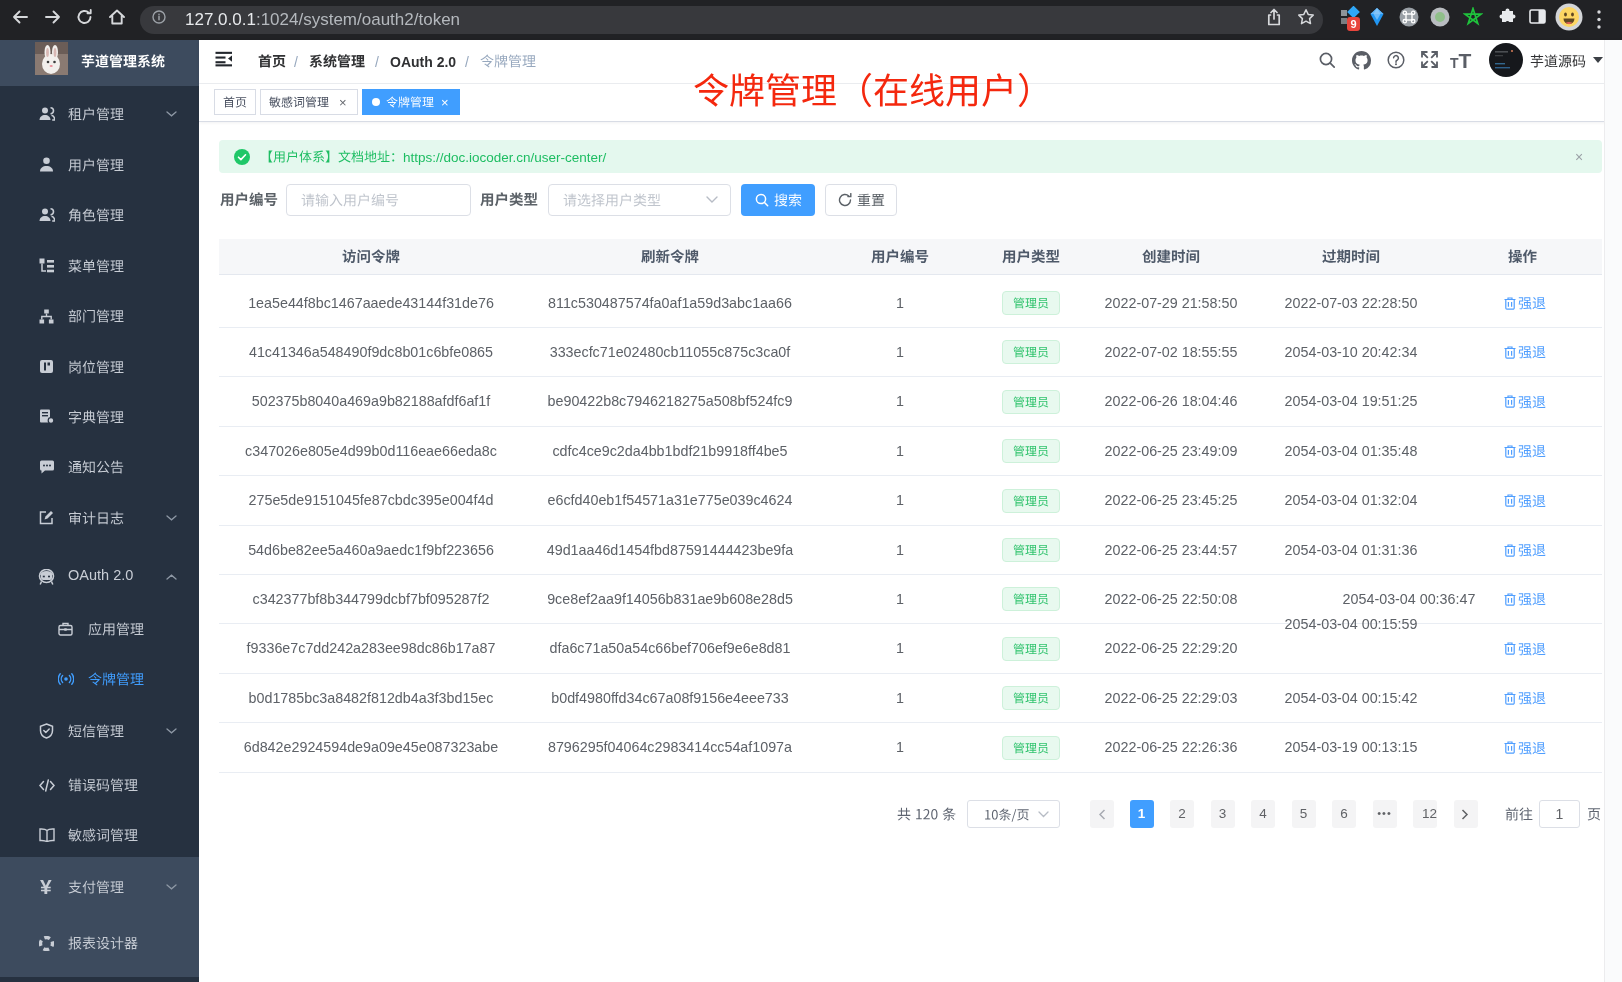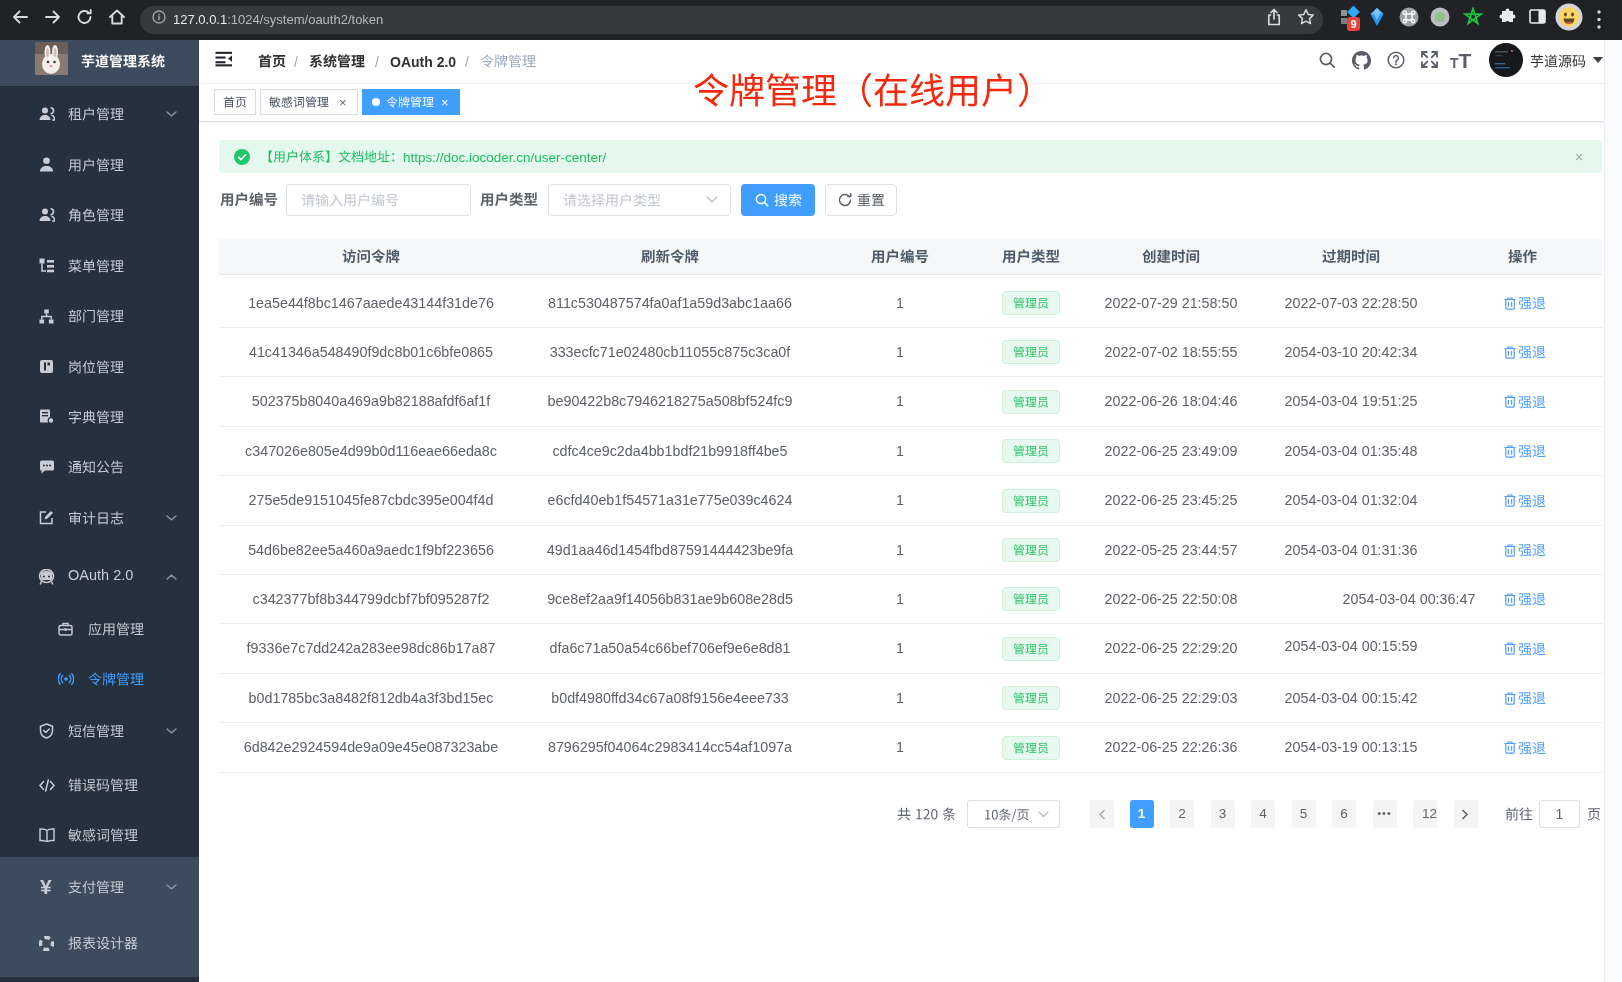--- a/index.html
+++ b/index.html
@@ -130,21 +130,21 @@
       <path d="M14.5 8a6 6 0 1 1-1.8-4.3M14.7 1v3.2h-3.2" stroke="#d6d8db" stroke-width="1.9" fill="none" stroke-linecap="round" stroke-linejoin="round"></path>
     </svg>
     <svg style="position:absolute;left:108px;top:8px" width="18" height="18" viewBox="0 0 18 18">
       <path d="M2 9l7-6.5L16 9M4.3 8v7.5h9.4V8" stroke="#d6d8db" stroke-width="1.9" fill="none" stroke-linecap="round" stroke-linejoin="round"></path>
     </svg>
     <div style="position:absolute;left:140px;top:6px;width:1183px;height:28px;background:#38393d;border-radius:14px"></div>
     <svg style="position:absolute;left:152px;top:10px" width="14" height="14" viewBox="0 0 14 14">
       <circle cx="7" cy="7" r="6" stroke="#9ca1a7" stroke-width="1.4" fill="none"></circle>
       <path d="M7 6.3v3.4M7 4.2v.2" stroke="#9ca1a7" stroke-width="1.5" stroke-linecap="round"></path>
     </svg>
-    <div style="position:absolute;left:173px;top:0;height:58px;line-height:40px;font-size:13px;color:#e8eaed">127.0.0.1<span style="color:#b4b8bd">:1024/system/oauth2/token</span></div>
+    <div style="position:absolute;left:185px;top:0;height:58px;line-height:40px;font-size:17px;color:#e8eaed">127.0.0.1<span style="color:#b4b8bd">:1024/system/oauth2/token</span></div>
     <svg style="position:absolute;left:1266px;top:8px" width="16" height="18" viewBox="0 0 16 18">
       <path d="M4.5 7H2.8v9.5h10.4V7h-1.7M8 1.5V11M8 1.5L5 4.5M8 1.5l3 3" stroke="#d6d8db" stroke-width="1.7" fill="none" stroke-linecap="round" stroke-linejoin="round"></path>
     </svg>
     <svg style="position:absolute;left:1297px;top:8px" width="18" height="18" viewBox="0 0 18 18">
       <path d="M9 1.8l2.2 4.6 5 .7-3.6 3.5.9 5-4.5-2.4-4.5 2.4.9-5L1.8 7.1l5-.7z" stroke="#d6d8db" stroke-width="1.5" fill="none" stroke-linejoin="round"></path>
     </svg>
     <svg style="position:absolute;left:1340px;top:6px" width="22" height="28" viewBox="0 0 22 28">
       <rect x="1" y="4" width="6" height="6" fill="#8f9397"></rect>
       <rect x="1" y="12" width="6" height="6" fill="#797d81"></rect>
       <rect x="9" y="1.5" width="9" height="9" transform="rotate(45 13.5 6)" fill="#2fa7f7"></rect>
@@ -815,21 +815,21 @@
 <div class="ct" style="left:470px;top:541.5px">49d1aa46d1454fbd87591444423be9fa</div>
 <div class="ct" style="left:700px;top:541.5px">1</div>
 <div style="position:absolute;left:1002px;top:538.0px;width:58px;height:24px;background:#e8f9ef;border:1px solid #cdf1da;border-radius:4px;box-sizing:border-box"></div>
 <svg style="position:absolute;left:1013.0px;top:544.0px;overflow:visible" width="36" height="12">
     <g fill="#2dc26b" transform="translate(0,10.56) scale(0.012000,-0.012000)">
       <use href="#r7ba1" x="0"></use>
       <use href="#r7406" x="1000"></use>
       <use href="#r5458" x="2000"></use>
     </g>
   </svg>
-<div class="ct" style="left:971px;top:541.5px">2022-05-25 23:44:57</div>
+<div class="ct" style="left:971px;top:541.5px">2022-06-25 23:44:57</div>
 <div class="ct" style="left:1151px;top:541.5px">2054-03-04 01:31:36</div>
 <svg style="position:absolute;left:1504.0px;top:543.5px" width="12" height="13" viewBox="0 0 12 13">
     <path d="M0.5 2.5h11M4 2.5V1h4v1.5M1.8 2.5h8.4V11a1.2 1.2 0 0 1-1.2 1.2H3A1.2 1.2 0 0 1 1.8 11zM4.4 5v4.7M7.6 5v4.7" stroke="#4f9eff" stroke-width="1.2" fill="none"></path>
   </svg>
 <svg style="position:absolute;left:1518.0px;top:543.0px;overflow:visible" width="28" height="14">
     <g fill="#4f9eff" transform="translate(0,12.32) scale(0.014000,-0.014000)">
       <use href="#r5f3a" x="0"></use>
       <use href="#r9000" x="1000"></use>
     </g>
   </svg>
@@ -862,21 +862,21 @@
 <div class="ct" style="left:700px;top:640.3px">1</div>
 <div style="position:absolute;left:1002px;top:636.8px;width:58px;height:24px;background:#e8f9ef;border:1px solid #cdf1da;border-radius:4px;box-sizing:border-box"></div>
 <svg style="position:absolute;left:1013.0px;top:642.8px;overflow:visible" width="36" height="12">
     <g fill="#2dc26b" transform="translate(0,10.56) scale(0.012000,-0.012000)">
       <use href="#r7ba1" x="0"></use>
       <use href="#r7406" x="1000"></use>
       <use href="#r5458" x="2000"></use>
     </g>
   </svg>
 <div class="ct" style="left:971px;top:640.3px">2022-06-25 22:29:20</div>
-<div class="ct" style="left:1151px;top:638px">2054-03-04 00:15:59</div>
+<div class="ct" style="left:1151px;top:616px">2054-03-04 00:15:59</div>
 <svg style="position:absolute;left:1504.0px;top:642.3px" width="12" height="13" viewBox="0 0 12 13">
     <path d="M0.5 2.5h11M4 2.5V1h4v1.5M1.8 2.5h8.4V11a1.2 1.2 0 0 1-1.2 1.2H3A1.2 1.2 0 0 1 1.8 11zM4.4 5v4.7M7.6 5v4.7" stroke="#4f9eff" stroke-width="1.2" fill="none"></path>
   </svg>
 <svg style="position:absolute;left:1518.0px;top:641.8px;overflow:visible" width="28" height="14">
     <g fill="#4f9eff" transform="translate(0,12.32) scale(0.014000,-0.014000)">
       <use href="#r5f3a" x="0"></use>
       <use href="#r9000" x="1000"></use>
     </g>
   </svg>
 <div style="position:absolute;left:219px;top:672.7px;width:1383px;height:1px;background:#e9edf3"></div>

